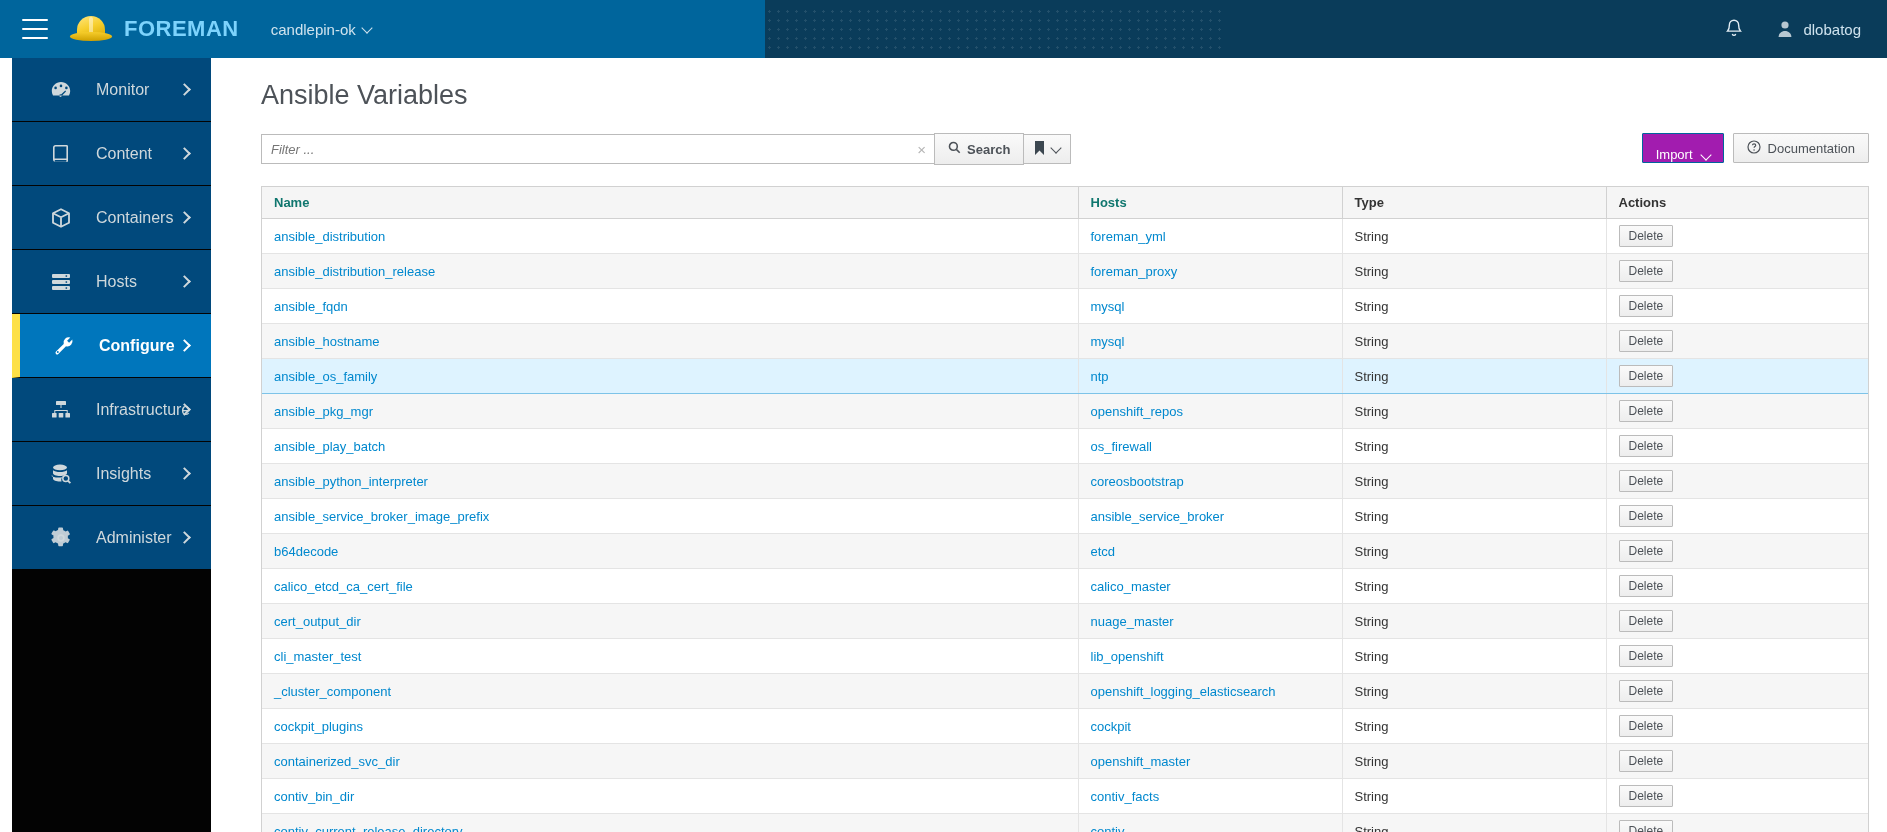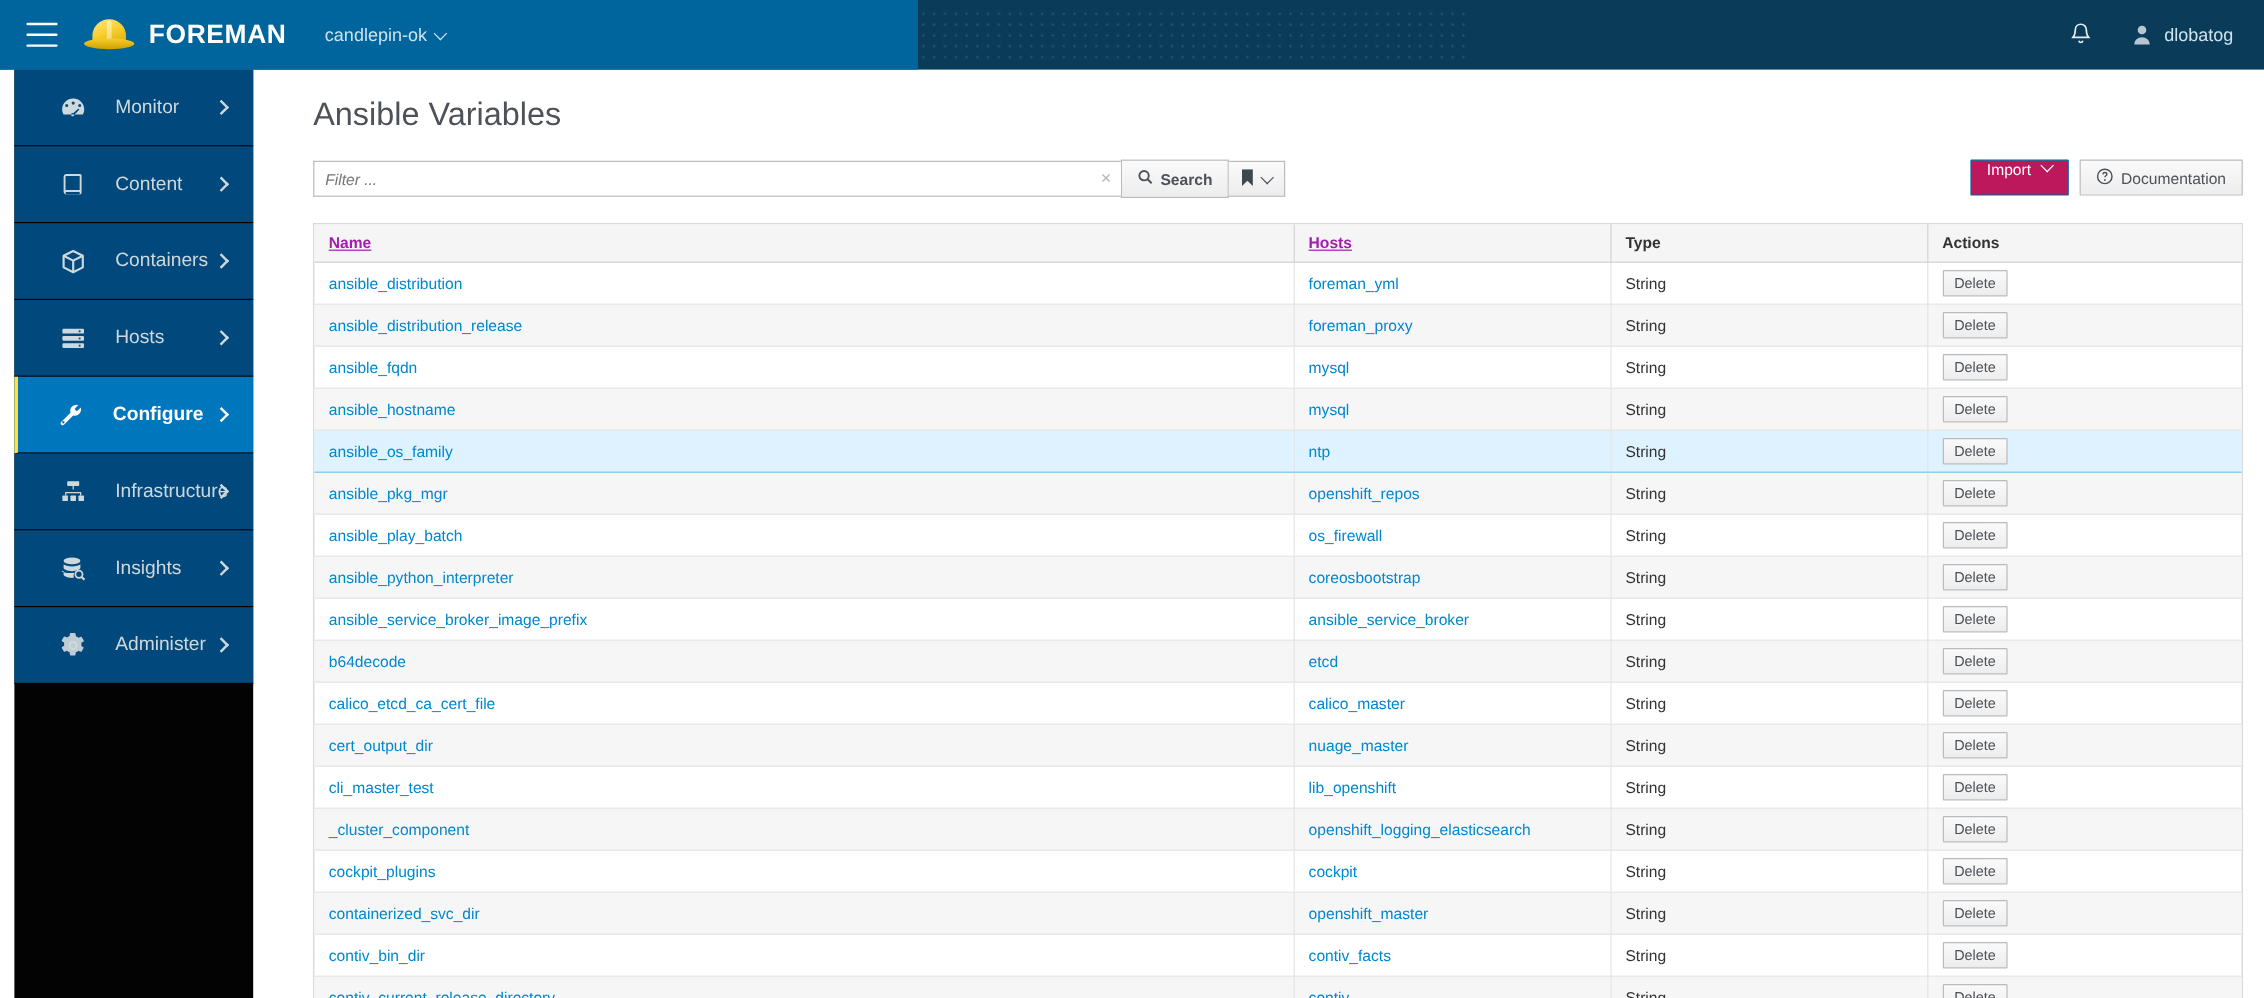--- a/index.html
+++ b/index.html
@@ -66,21 +66,21 @@
     width: 42px; height: 9px;
     border-radius: 50%;
     background: linear-gradient(180deg,#f6cd2b 0%, #cfa000 100%);
   }
   .helmet-ridge {
     position: absolute; left: 19px; top: 3px;
     width: 4px; height: 20px; border-radius: 2px;
     background: rgba(255,255,255,.45);
   }
   .brand {
-    color: #ffffff; font-size: 22px; font-weight: bold;
+    color: #7dd3fc; font-size: 22px; font-weight: bold;
     letter-spacing: .5px; margin-right: 32px;
   }
   .org-select {
     color: #cfe3ee; font-size: 15px;
     display: flex; align-items: center; gap: 7px;
     cursor: pointer;
   }
   .chev-sm {
     display:inline-block; width:8px; height:8px;
     border-right:1.6px solid currentColor; border-bottom:1.6px solid currentColor;
@@ -106,21 +106,21 @@
     border-bottom: 1px solid #030303;
     display: flex; align-items: center;
     color: #cfd8dc;
     font-size: 16px;
     cursor: pointer;
     position: relative;
   }
   .nav-item.active {
     background: #0076bc;
     color: #fff; font-weight: bold;
-    border-left: 3px solid #fde047;
+    border-left: 8px solid #fde047;
   }
   .nav-icon {
     width: 34px; margin-left: 32px; margin-right: 18px;
     display: flex; align-items: center; justify-content: center;
     flex-shrink: 0;
   }
   .nav-item.active .nav-icon { margin-left: 27px; }
   .nav-chevron {
     position: absolute; right: 22px;
     width: 9px; height: 9px;
@@ -180,23 +180,23 @@
   }
   .btn-search { padding: 15px 13px; }
   .btn-bookmark { padding: 0 10px; gap: 7px; border-left: none; }
 
   .toolbar-right {
     position: absolute; right: 0; top: 0;
     display: flex; align-items: center; gap: 9px;
   }
   .btn-import {
     height: 30px; padding: 0 13px;
-    background: #be185d; border: 1px solid #00659c;
+    background: #a21caf; border: 1px solid #00659c;
     color: #fff; font-size: 13px;
-    display: flex; align-items: flex-start; gap: 9px;
+    display: flex; align-items: flex-end; gap: 9px;
     cursor: pointer; border-radius: 1px;
   }
   .btn-doc {
     height: 30px; padding: 0 13px;
     background: linear-gradient(180deg,#fafafa,#ededed);
     border: 1px solid #bbb;
     color: #4d5258; font-size: 13px;
     display: flex; align-items: center; gap: 7px;
     cursor: pointer; border-radius: 1px;
   }
@@ -213,21 +213,21 @@
     background: #f5f5f5;
     border-bottom: 1px solid #d1d1d1;
     border-right: 1px solid #d1d1d1;
     text-align: left;
     font-size: 13px; font-weight: bold;
     padding: 8px 12px;
     height: 30px;
     white-space: nowrap;
   }
   thead th:last-child { border-right: none; }
-  th.sortable { color: #a21caf; cursor: pointer; text-decoration: underline; }
+  th.sortable { color: #0f766e; cursor: pointer; }
   tbody td {
     border-bottom: 1px solid #e4e4e4;
     border-right: 1px solid #e4e4e4;
     padding: 6px 12px;
     font-size: 13px;
     height: 28px;
     vertical-align: middle;
     white-space: nowrap;
   }
   tbody td:last-child { border-right: none; }

